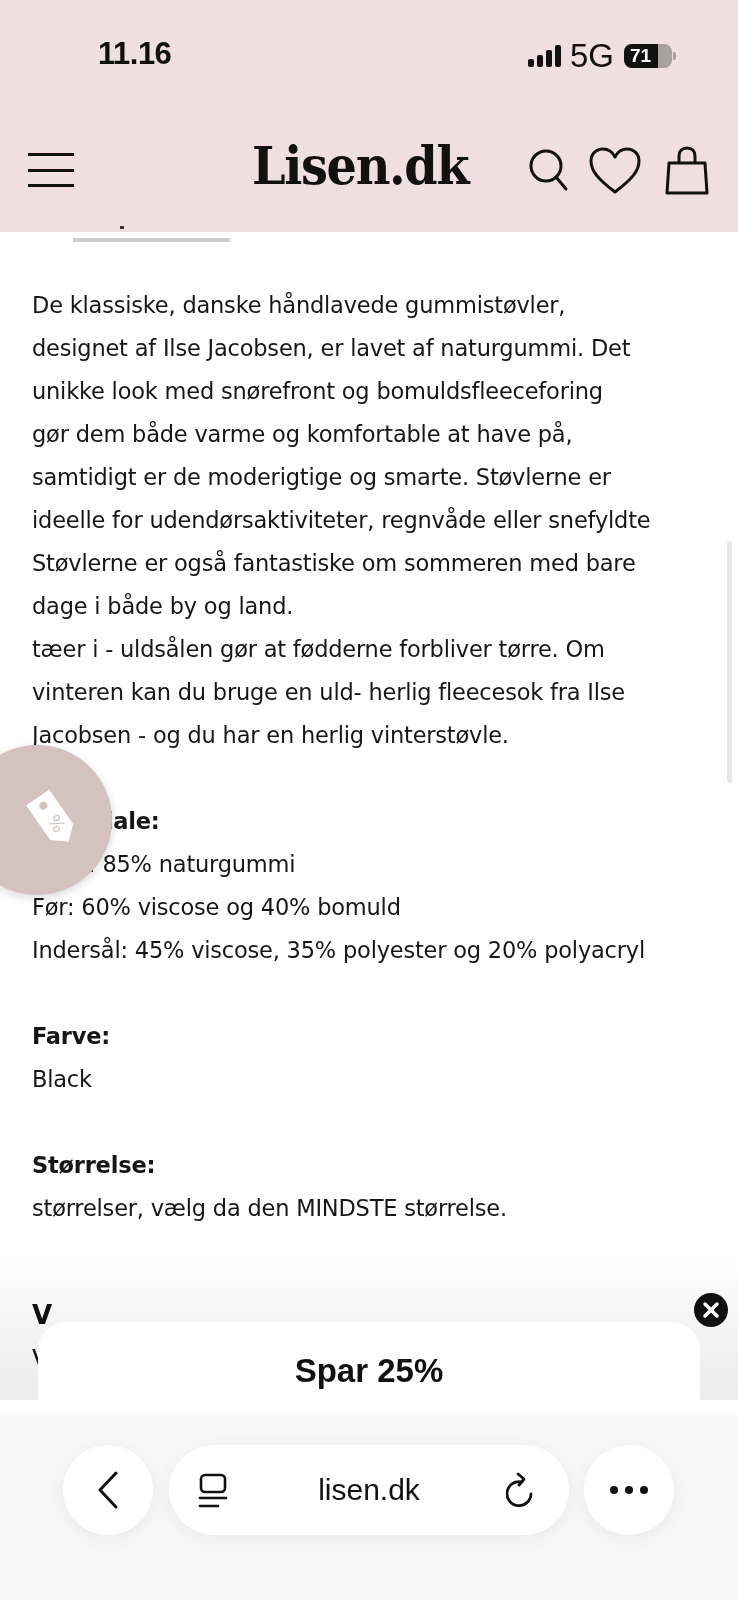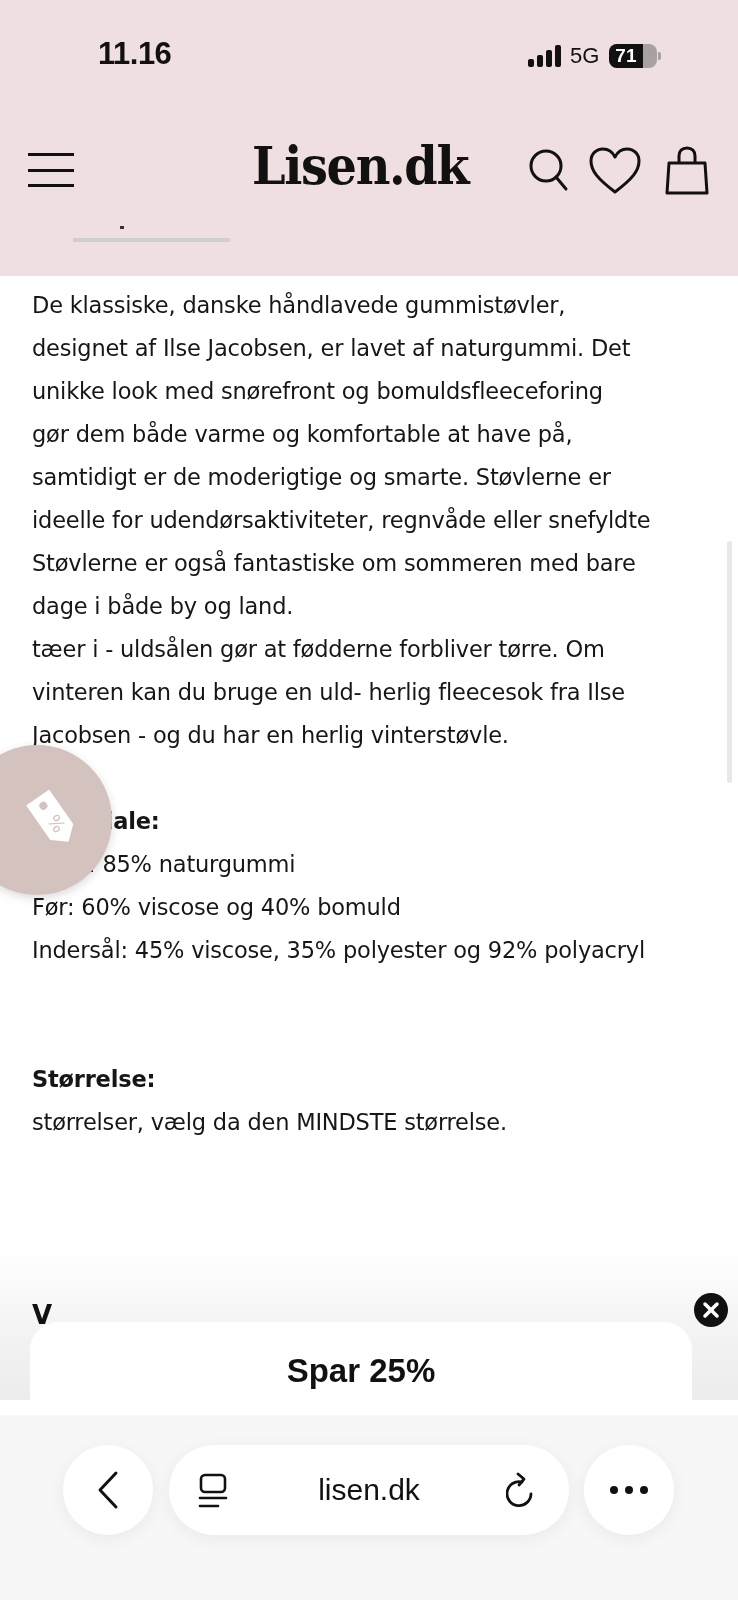--- a/index.html
+++ b/index.html
@@ -1,25 +1,25 @@
 <!DOCTYPE html>
 <html><head>
   <meta charset="utf-8">
   <style>
     * { box-sizing: border-box; margin: 0; padding: 0; }
     html, body { width: 738px; height: 1600px; overflow: hidden; background: #ffffff; }
     body { position: relative; font-family: "DejaVu Sans", sans-serif; color: #111; }
 
     
-    .top { position: absolute; left: 0; top: 0; width: 738px; height: 276px; background: #f0dfe0; }
+    .top { position: absolute; left: 0; top: 0; width: 738px; height: 232px; background: #f0dfe0; }
     .status-time { position: absolute; left: 98px; top: 36px; font-family: "Liberation Sans", sans-serif; font-size: 31px; font-weight: bold; color: #111; letter-spacing: -0.5px; }
     .status-right { position: absolute; left: 528px; top: 40px; height: 32px; display: flex; align-items: center; }
     .signal { display: flex; align-items: flex-end; gap: 3px; height: 22px; margin-right: 9px; }
     .signal span { width: 6px; background: #111; border-radius: 2px; display: block; }
-    .net { font-family: "Liberation Sans", sans-serif; font-size: 22px; color: #111; margin-right: 10px; }
+    .net { font-family: "Liberation Sans", sans-serif; font-size: 33px; color: #111; margin-right: 10px; }
     .battery { position: relative; width: 48px; height: 24px; border-radius: 8px; background: #a9a1a1; overflow: hidden; padding-left: 8px; }
     .battery .fill { position: absolute; left: 0; top: 0; height: 24px; width: 71%; background: #111; }
     .battery .pct { position: absolute; left: 6px; top: 1px; font-family: "Liberation Sans", sans-serif; font-weight: bold; font-size: 19px; color: #fff; }
     .battery-tip { width: 3px; height: 8px; background: #a9a1a1; border-radius: 0 2px 2px 0; margin-left: 1px; }
 
     .hamburger { position: absolute; left: 28px; top: 153px; width: 46px; height: 34px; display: flex; flex-direction: column; justify-content: space-between; }
     .hamburger span { display: block; height: 3px; background: #111; }
 
     .logo { position: absolute; left: 252px; top: 135px; font-family: "DejaVu Serif", serif; font-weight: bold; font-size: 52px; letter-spacing: -1.5px; color: #111; transform: scaleX(0.92); transform-origin: left; }
 
@@ -39,21 +39,21 @@
 
     .scrollbar { position: absolute; left: 727px; top: 541px; width: 5px; height: 242px; background: #e8e8e8; border-radius: 3px; }
 
     
     .discount-fab { position: absolute; left: -38px; top: 745px; width: 150px; height: 150px; border-radius: 50%; background: #d3c2be; box-shadow: 0 3px 10px rgba(0,0,0,0.15); }
     .discount-fab svg { position: absolute; left: 62px; top: 40px; }
 
     
     .fade { position: absolute; left: 0; top: 1250px; width: 738px; height: 150px; background: linear-gradient(to bottom, rgba(255,255,255,0) 0%, rgba(240,240,240,0.8) 55%, rgba(236,236,236,1) 100%); }
     .peek-letter { position: absolute; left: 32px; font-family: "DejaVu Sans", sans-serif; font-weight: bold; font-size: 26px; color: #111; }
-    .popup { position: absolute; left: 30px; top: 1322px; width: 662px; height: 100px; background: #ffffff; border-radius: 28px 28px 0 0; }
+    .popup { position: absolute; left: 38px; top: 1322px; width: 662px; height: 100px; background: #ffffff; border-radius: 28px 28px 0 0; }
     .popup-title { position: absolute; left: 0; top: 30px; width: 100%; text-align: center; font-family: "Liberation Sans", sans-serif; font-weight: bold; font-size: 33px; color: #111; }
     .popup-close { position: absolute; left: 694px; top: 1293px; width: 34px; height: 34px; border-radius: 50%; background: #111; display: flex; align-items: center; justify-content: center; }
 
     
     .browser-bar { position: absolute; left: 0; top: 1415px; width: 738px; height: 185px; background: #f7f7f7; }
     .bb-btn { position: absolute; background: #ffffff; border-radius: 45px; box-shadow: 0 4px 18px rgba(0,0,0,0.06); display: flex; align-items: center; justify-content: center; }
     .bb-back { left: 63px; top: 30px; width: 90px; height: 90px; }
     .bb-url { left: 169px; top: 30px; width: 400px; height: 90px; }
     .bb-more { left: 584px; top: 30px; width: 90px; height: 90px; }
     .url-text { font-family: "Liberation Sans", sans-serif; font-size: 30px; color: #111; }
@@ -113,22 +113,24 @@
   <p>ideelle for udendørsaktiviteter, regnvåde eller snefyldte</p>
   <p>Støvlerne er også fantastiske om sommeren med bare</p>
   <p>dage i både by og land.</p>
   <p>tæer i - uldsålen gør at fødderne forbliver tørre. Om</p>
   <p>vinteren kan du bruge en uld- herlig fleecesok fra Ilse</p>
   <p>Jacobsen - og du har en herlig vinterstøvle.</p>
   <div class="gap"></div>
   <p class="heading">Materiale:</p>
   <p>Skaft: 85% naturgummi</p>
   <p>Før: 60% viscose og 40% bomuld</p>
-  <p>Indersål: 45% viscose, 35% polyester og 92% polyacryl</p>
+  <p>Indersål: 45% viscose, 35% polyester og 20% polyacryl</p>
   <div class="gap"></div>
+  <p class="heading">Farve:</p>
+  <p>Black</p>
   <div class="gap"></div>
   <p class="heading">Størrelse:</p>
   <p>størrelser, vælg da den MINDSTE størrelse.</p>
 </div>
 
 <div class="scrollbar"></div>
 
 <div class="discount-fab">
   <svg width="56" height="66" viewBox="0 0 56 66">
     <g transform="rotate(-35 28 33)">

